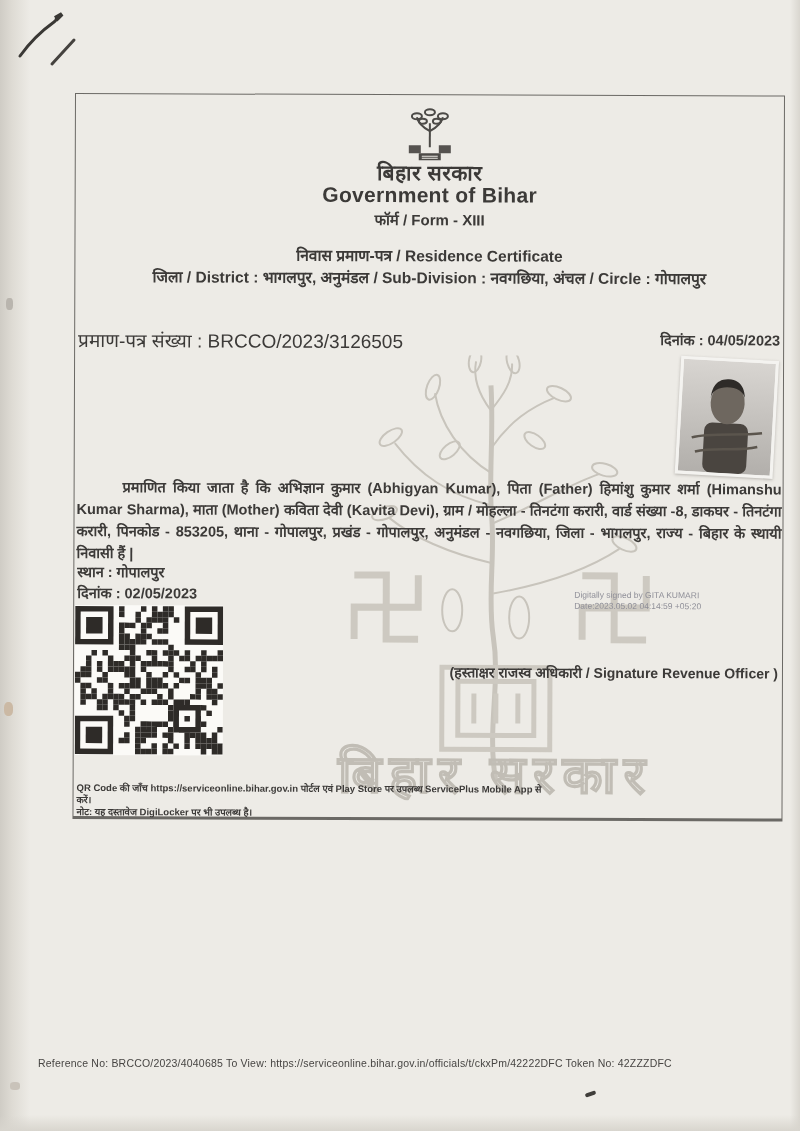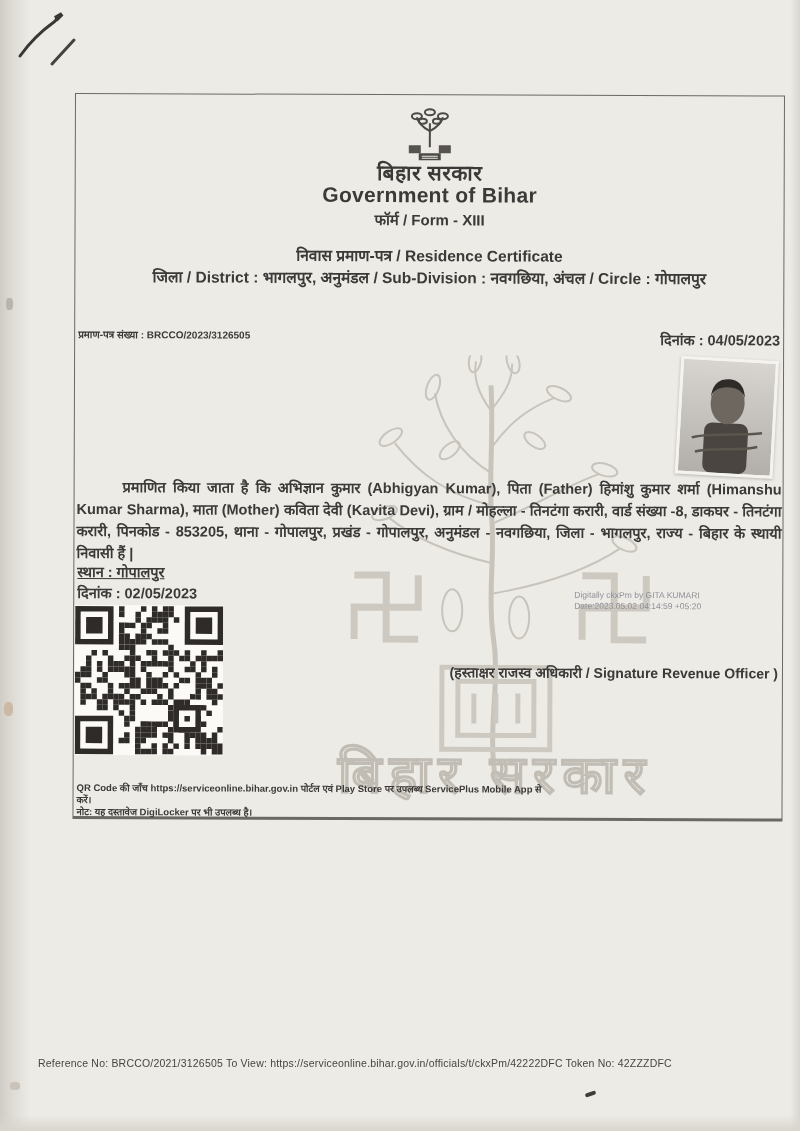--- a/index.html
+++ b/index.html
@@ -21,25 +21,25 @@
     border:1px solid #6b6965;border-bottom-width:3px;
     transform:rotate(0.2deg);transform-origin:top left;
   }
   .abs{position:absolute;}
   .center{left:0;right:0;text-align:center;}
   .hdr-hi{top:63px;font-size:21px;font-weight:700;letter-spacing:.5px;}
   .hdr-en{top:88px;font-size:21px;font-weight:700;letter-spacing:.3px;}
   .hdr-form{top:114px;font-size:15px;font-weight:700;}
   .cert-title{top:149px;font-size:15.5px;font-weight:700;}
   .district-line{top:171px;font-size:15.5px;font-weight:700;}
-  .meta-left{left:3px;top:233px;font-size:10px;font-weight:700;}
+  .meta-left{left:3px;top:233px;font-size:19px;font-weight:400;}
   .meta-right{right:3px;top:233px;font-size:14.5px;font-weight:700;}
   .para{left:2px;top:382px;width:705px;font-size:14.5px;font-weight:700;
     line-height:22px;text-align:justify;text-indent:46px;z-index:2;}
-  .place{left:3px;top:467px;font-size:14.5px;font-weight:700;z-index:2;text-decoration:underline;}
+  .place{left:3px;top:467px;font-size:14.5px;font-weight:700;z-index:2;}
   .idate{left:3px;top:488px;font-size:14.5px;font-weight:700;z-index:2;}
   .qr-wrap{left:1px;top:511px;width:148px;height:150px;background:#fbfaf7;z-index:2;}
   .digital-sig{left:500px;top:494px;width:200px;font-size:8.5px;line-height:11px;
     color:#8f8f98;z-index:2;}
   .officer{right:4px;top:567px;font-size:14px;font-weight:700;z-index:2;}
   .qr-note{left:3px;top:688px;width:470px;font-size:9.5px;font-weight:700;
     line-height:12px;z-index:2;color:#3c3a38;}
   .watermark{left:150px;top:260px;width:545px;height:445px;z-index:0;opacity:.85;}
   .photo{right:7px;top:262px;width:92px;height:112px;background:#f4f3f0;
     padding:3px;box-shadow:0 1px 3px rgba(80,75,70,.35);transform:rotate(3deg);z-index:2;}
@@ -435,28 +435,28 @@
           <rect x="0" y="104" width="36.4" height="36.4" fill="#2e2b28"></rect>
           <rect x="5.2" y="109.2" width="26" height="26" fill="#fbfaf7"></rect>
           <rect x="10.4" y="114.4" width="15.600000000000001" height="15.600000000000001" fill="#2e2b28"></rect>
           <rect x="93.60000000000001" y="93.60000000000001" width="26" height="26" fill="#2e2b28"></rect>
           <rect x="98.8" y="98.8" width="15.600000000000001" height="15.600000000000001" fill="#fbfaf7"></rect>
           <rect x="104" y="104" width="5.2" height="5.2" fill="#2e2b28"></rect>
         </svg>
     </div>
 
     <div class="abs digital-sig">
-      <div>Digitally ckxPm by GITA KUMARI</div>
+      <div>Digitally signed by GITA KUMARI</div>
       <div>Date:2023.05.02 04:14:59 +05:20</div>
     </div>
 
     <div class="abs officer">(हस्ताक्षर राजस्व अधिकारी / Signature Revenue Officer )</div>
 
     <div class="abs qr-note">
       <div>QR Code की जाँच https://serviceonline.bihar.gov.in पोर्टल एवं Play Store पर उपलब्ध ServicePlus Mobile App से करें।</div>
       <div>नोट: यह दस्तावेज DigiLocker पर भी उपलब्ध है।</div>
     </div>
 
   </div>
 
-  <div class="footer">Reference No: BRCCO/2021/3126505 To View: https://serviceonline.bihar.gov.in/officials/t/ckxPm/42222DFC Token No: 42ZZZDFC</div>
+  <div class="footer">Reference No: BRCCO/2023/4040685 To View: https://serviceonline.bihar.gov.in/officials/t/ckxPm/42222DFC Token No: 42ZZZDFC</div>
 
 </div>
 
 </body></html>

